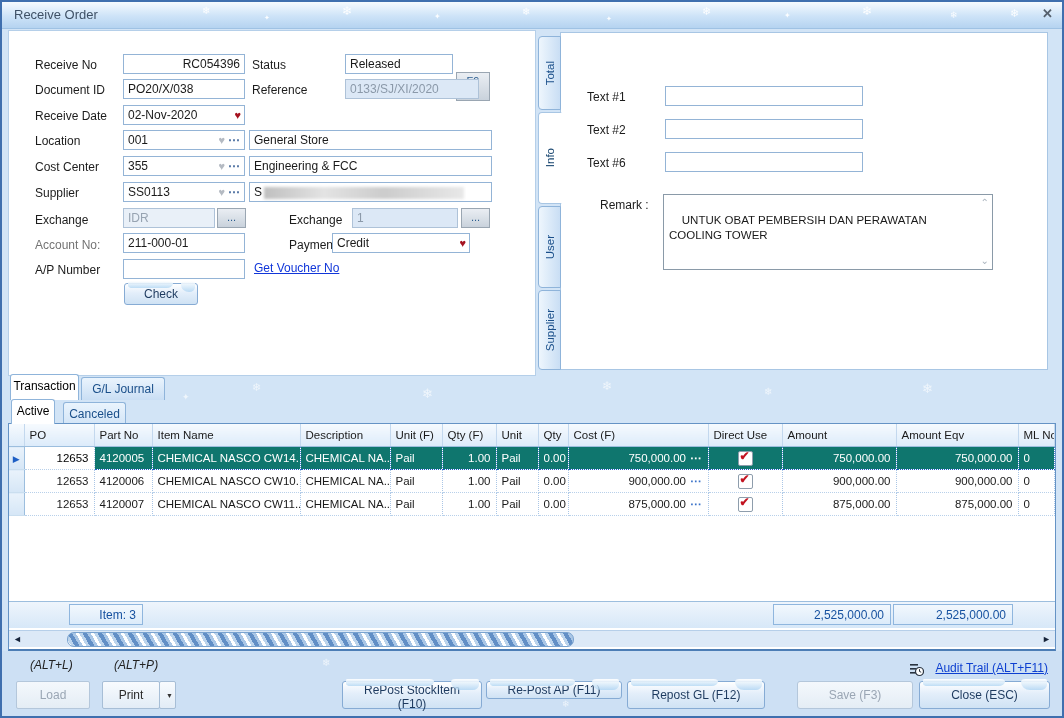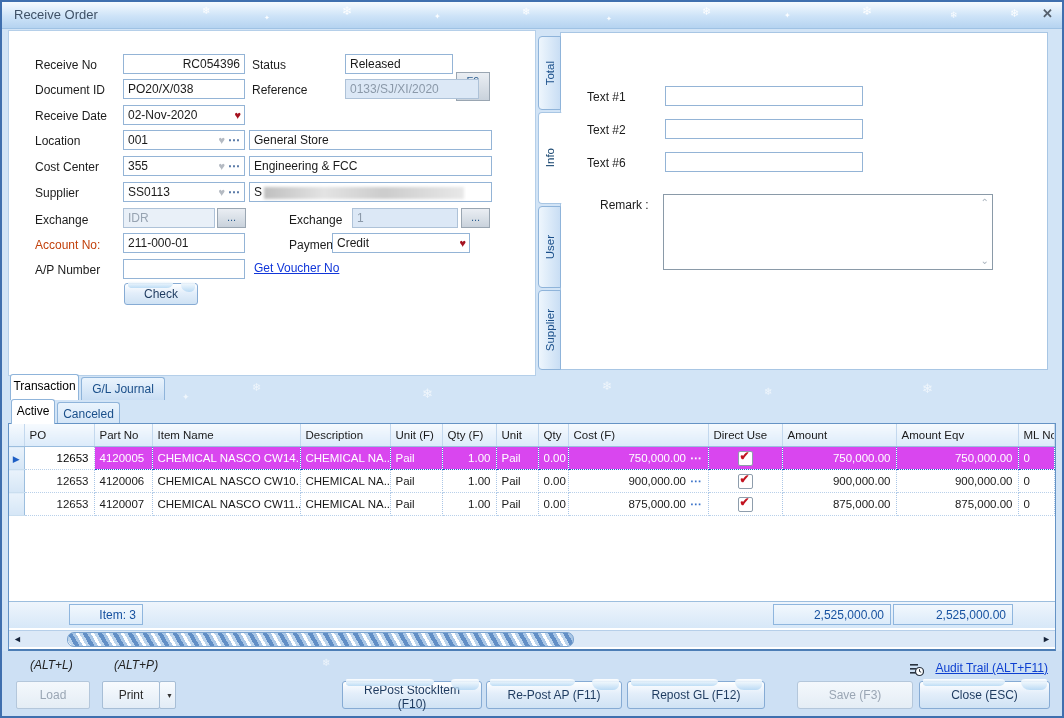--- a/index.html
+++ b/index.html
@@ -11,21 +11,21 @@
     border-bottom:1px solid #9fc2e4;}
   .title{position:absolute;left:12px;top:5px;font-size:13px;color:#3f5166;}
   .close-x{position:absolute;right:9px;top:4px;font-size:13px;font-weight:bold;color:#55606d;cursor:pointer;}
   .flake{position:absolute;color:rgba(255,255,255,.92);pointer-events:none;}
   .flake.dim{color:rgba(255,255,255,.65);}
   
   .bg-form{position:absolute;left:6px;top:28px;width:528px;height:346px;background:#fff;border:1px solid #b5cfe9;box-sizing:border-box;}
   .bg-info{position:absolute;left:558px;top:30px;width:488px;height:338px;background:#fff;border:1px solid #a8c6e4;box-sizing:border-box;}
   
   .lbl{position:absolute;font-size:12px;color:#1c1c1c;white-space:nowrap;}
-  .lbl.dim{color:#c2410c;}
+  .lbl.dim{color:#737373;}
   .tbox{position:absolute;height:20px;background:#fff;border:1px solid #94b4d6;box-sizing:border-box;
         padding:2px 4px;font-size:12px;line-height:15px;cursor:text;white-space:nowrap;overflow:hidden;}
   .tbox.right{text-align:right;}
   .tbox.dis{background:#e9f0f8;color:#97a3b1;border-color:#aec2d8;cursor:default;}
   .tbox.dis2{background:#dce8f6;color:#8b99a9;border-color:#aec2d8;cursor:default;}
   .ico-right{position:absolute;right:3px;top:1px;display:flex;gap:3px;align-items:center;height:16px;}
   .heart{font-size:11px;line-height:16px;}
   .heart.gray{color:#b4bac2;}
   .heart.red{color:#a5121f;}
   .dots{color:#44699c;font-weight:bold;font-size:12px;line-height:14px;letter-spacing:1px;cursor:pointer;}
@@ -62,21 +62,21 @@
   .grid{position:absolute;left:6px;top:421px;width:1048px;height:228px;background:#fff;
         border:1px solid #6593c5;border-bottom:2px solid #4c7db5;box-sizing:border-box;}
   .grid table{border-collapse:collapse;table-layout:fixed;width:1045px;font-size:11.5px;}
   .grid th{height:22px;background:linear-gradient(180deg,#f6fafe,#dcebfa);border-right:1px solid #c3d8ee;
         border-bottom:1px solid #9cbede;font-weight:normal;text-align:left;padding:0 5px;
         overflow:hidden;white-space:nowrap;}
   .grid td{height:22px;border-right:1px dotted #aac6e6;border-bottom:1px dotted #b8d0ea;padding:0 5px;
         overflow:hidden;white-space:nowrap;cursor:default;}
   .grid td.ind{background:linear-gradient(180deg,#e9f2fb,#d5e6f6);border-right:1px solid #9cbede;
         border-bottom:1px solid #cadeef;padding:0;text-align:center;}
-  tr.sel td{background:#d946ef;color:#fff;border-right-color:#4d84d6;border-bottom-color:#1e5fc5;}
+  tr.sel td{background:#0f766e;color:#fff;border-right-color:#4d84d6;border-bottom-color:#1e5fc5;}
   tr.sel td.ind{background:linear-gradient(180deg,#e9f2fb,#d5e6f6);color:#1e5fc5;}
   tr.sel td.keep{background:#fff;color:#000;border-right:1px dotted #aac6e6;border-bottom:1px dotted #b8d0ea;}
   .r{text-align:right;} .c{text-align:center;}
   .rowarrow{color:#1e5fc5;font-size:9px;}
   .celldots{color:#3a72c8;margin-left:4px;letter-spacing:1px;font-weight:bold;}
   tr.sel .celldots{color:#fff;}
   .cb{display:inline-block;width:13px;height:13px;background:#fff;border:1px solid #8e9dac;border-radius:2px;
       position:relative;vertical-align:middle;cursor:pointer;}
   .ck{position:absolute;left:1px;top:-3px;color:#c21320;font-size:12px;font-weight:bold;}
   .gfoot{position:absolute;left:0;right:0;top:177px;height:26px;
@@ -224,28 +224,29 @@
 
   <div class="lbl" style="left:585px;top:88px">Text #1</div>
   <div class="tbox" style="left:663px;top:84px;width:198px"><span></span></div>
   <div class="lbl" style="left:585px;top:121px">Text #2</div>
   <div class="tbox" style="left:663px;top:117px;width:198px"><span></span></div>
   <div class="lbl" style="left:585px;top:154px">Text #6</div>
   <div class="tbox" style="left:663px;top:150px;width:198px"><span></span></div>
 
   <div class="lbl" style="left:598px;top:196px">Remark :</div>
   <div class="remarkbox">
+    <span>UNTUK OBAT PEMBERSIH DAN PERAWATAN COOLING TOWER</span>
     <span class="rarr" style="top:4px">⌃</span>
     <span class="rarr" style="bottom:4px">⌄</span>
   </div>
 
   <div class="htab active" style="left:8px;top:372px;width:69px;height:26px">Transaction</div>
   <div class="htab" style="left:79px;top:375px;width:84px;height:23px">G/L Journal</div>
   <div class="htab active" style="left:9px;top:397px;width:44px;height:25px">Active</div>
-  <div class="htab" style="left:55px;top:400px;width:63px;height:32px">Canceled</div>
+  <div class="htab" style="left:61px;top:400px;width:63px;height:32px">Canceled</div>
 
   <div class="grid">
     <table>
       <colgroup>
         <col style="width:15px">
           <col style="width:70px">
           <col style="width:58px">
           <col style="width:148px">
         <col style="width:90px">
           <col style="width:52px">
@@ -345,21 +346,21 @@
     <span class="flake dim" style="left:150px;top:50px;font-size:8px">✦</span>
 
     <span class="alt" style="left:28px;top:7px">(ALT+L)</span>
     <span class="alt" style="left:112px;top:7px">(ALT+P)</span>
 
     <button class="btn plain dis" style="left:14px;top:30px;width:74px;height:28px">Load</button>
     <button class="btn plain" style="left:100px;top:30px;width:58px;height:28px">Print</button>
     <button class="btn plain" style="left:157px;top:30px;width:17px;height:28px"><span class="parrow">▼</span></button>
 
     <button class="btn ice" style="left:340px;top:30px;width:140px;height:28px"><span>RePost StockItem (F10)</span></button>
-    <button class="btn ice" style="left:484px;top:30px;width:136px;height:28px"><span>Re-Post AP (F11)</span></button>
+    <button class="btn ice" style="left:484px;top:30px;width:136px;height:18px"><span>Re-Post AP (F11)</span></button>
     <button class="btn ice" style="left:625px;top:30px;width:138px;height:28px"><span>Repost GL (F12)</span></button>
     <button class="btn dis" style="left:795px;top:30px;width:116px;height:28px"><span>Save (F3)</span></button>
     <button class="btn ice" style="left:917px;top:30px;width:131px;height:28px"><span>Close (ESC)</span></button>
   </div>
 
   <span class="audit-ico">
     <svg width="15" height="15" viewBox="0 0 15 15">
       <rect x="1" y="2" width="8" height="1.6" fill="#2a3440"></rect>
       <rect x="1" y="6" width="6" height="1.6" fill="#2a3440"></rect>
       <rect x="1" y="10" width="6" height="1.6" fill="#2a3440"></rect>

